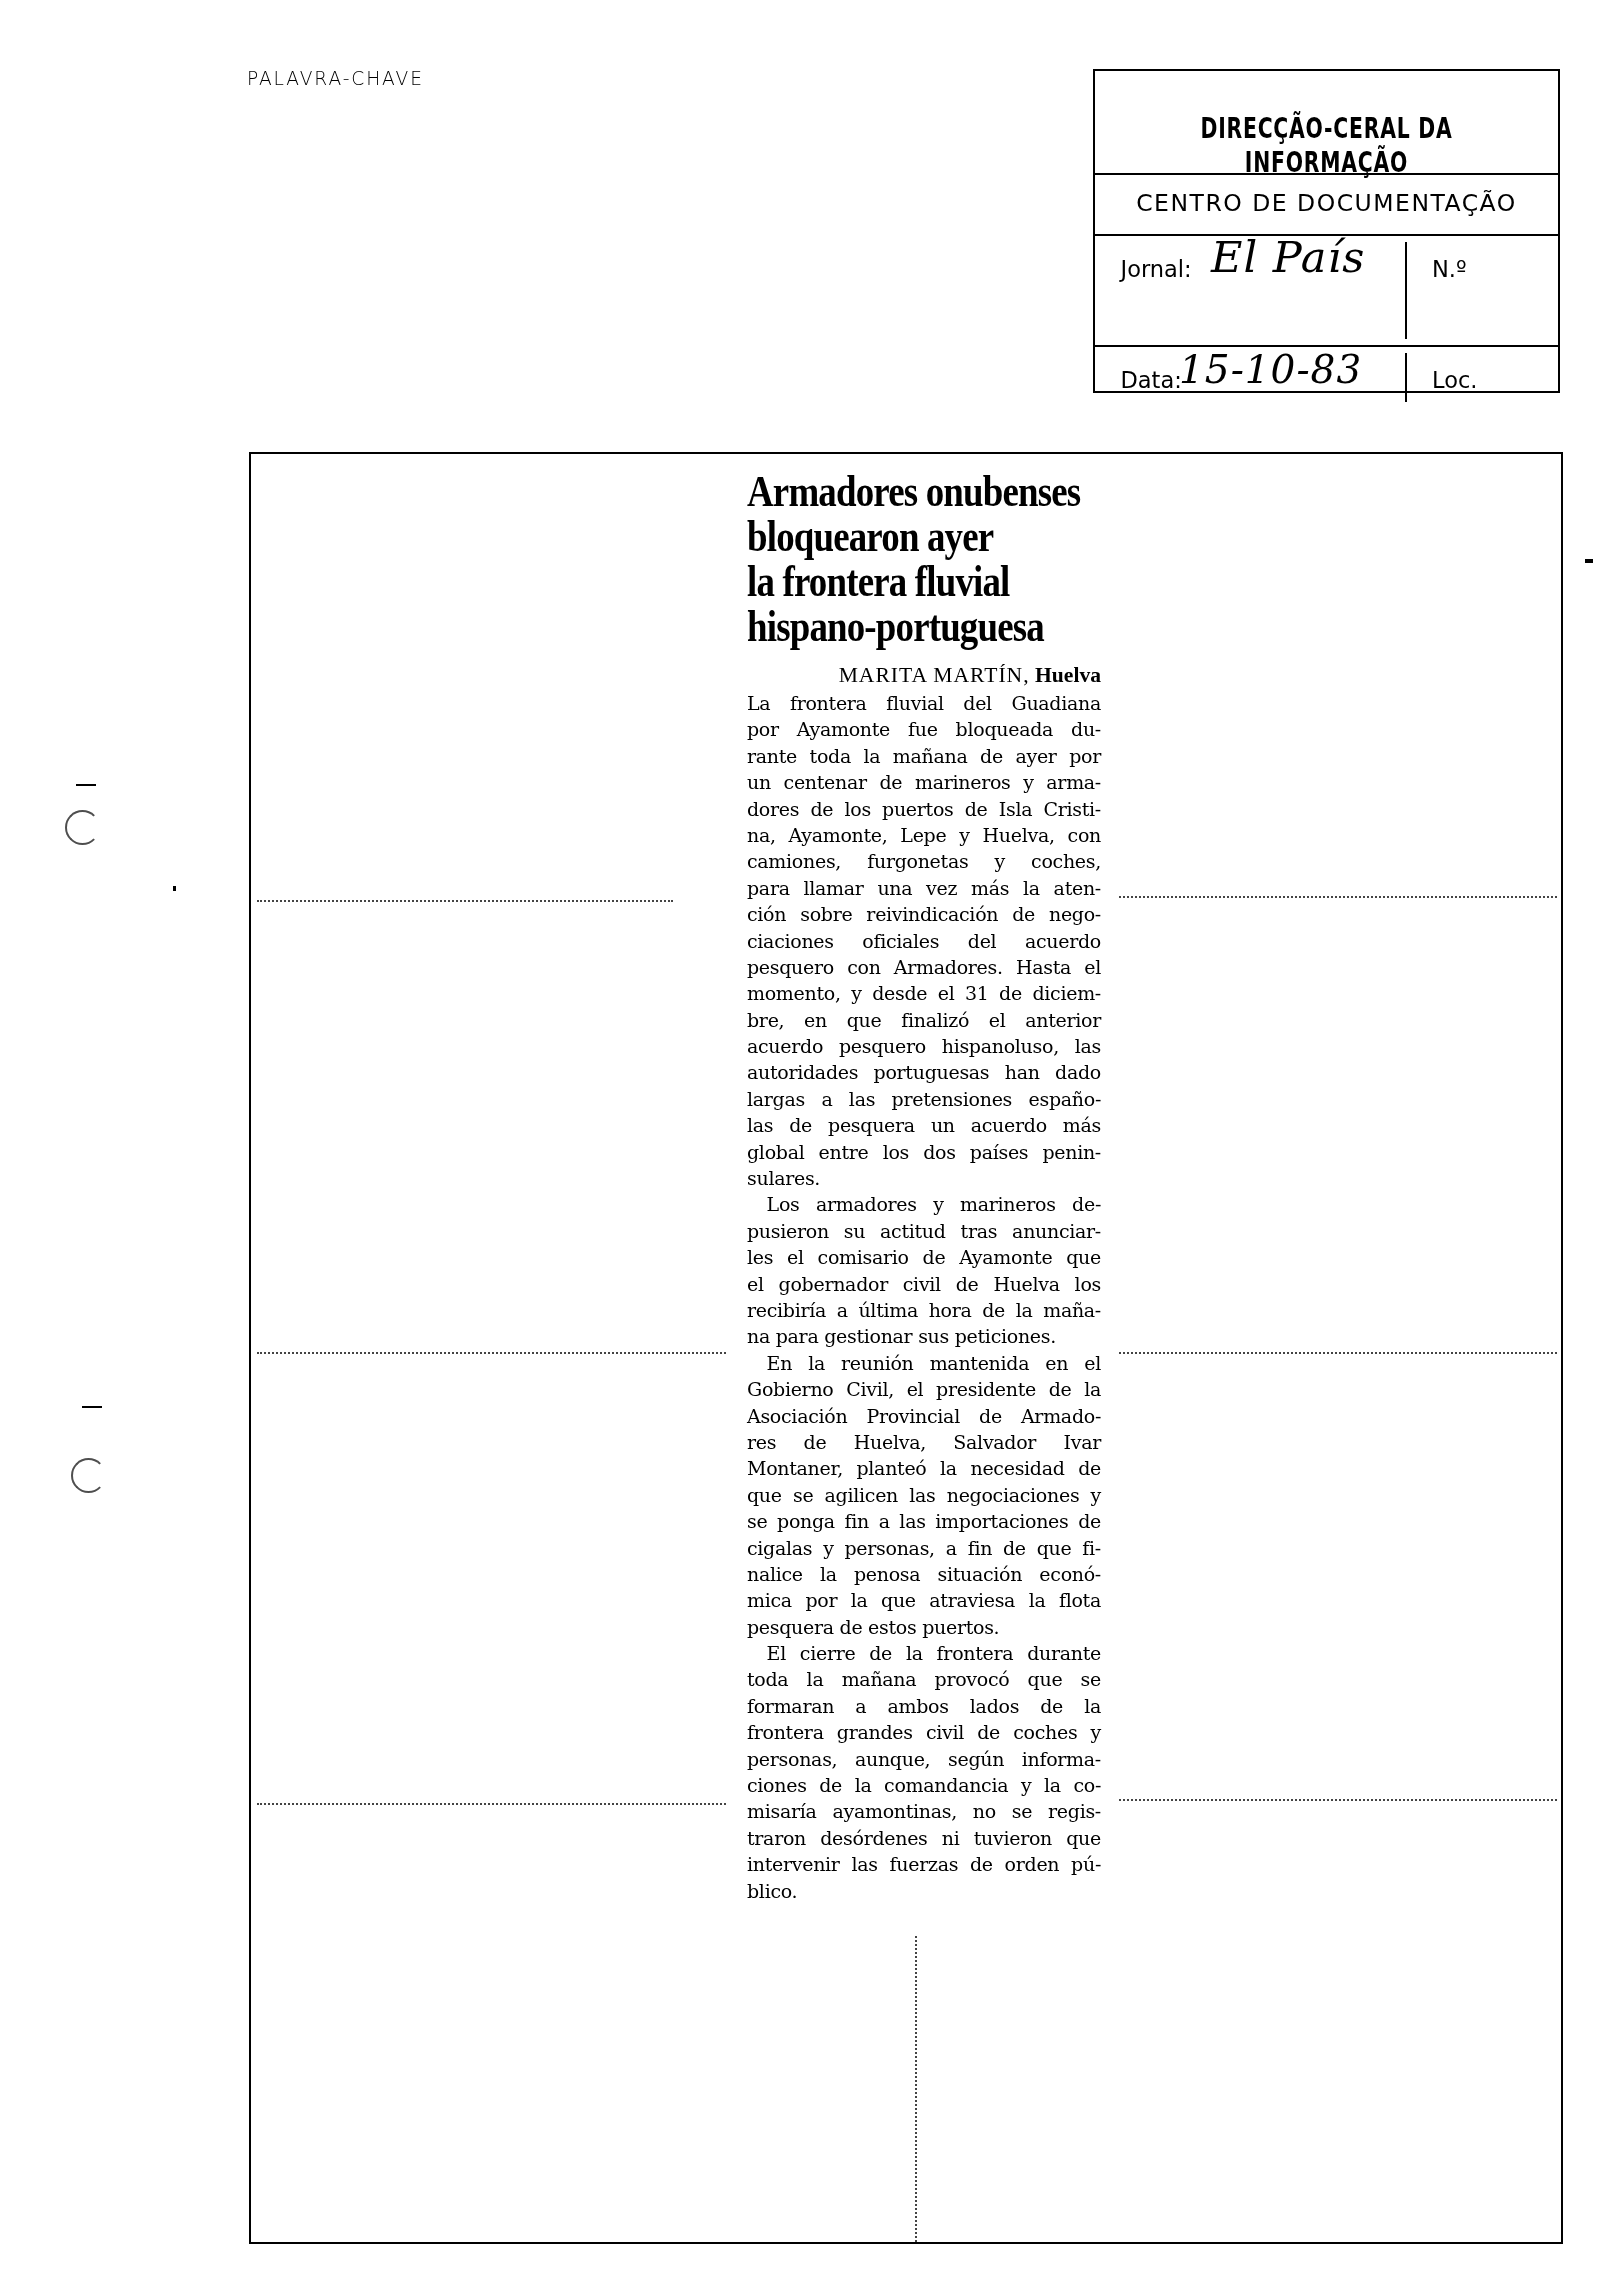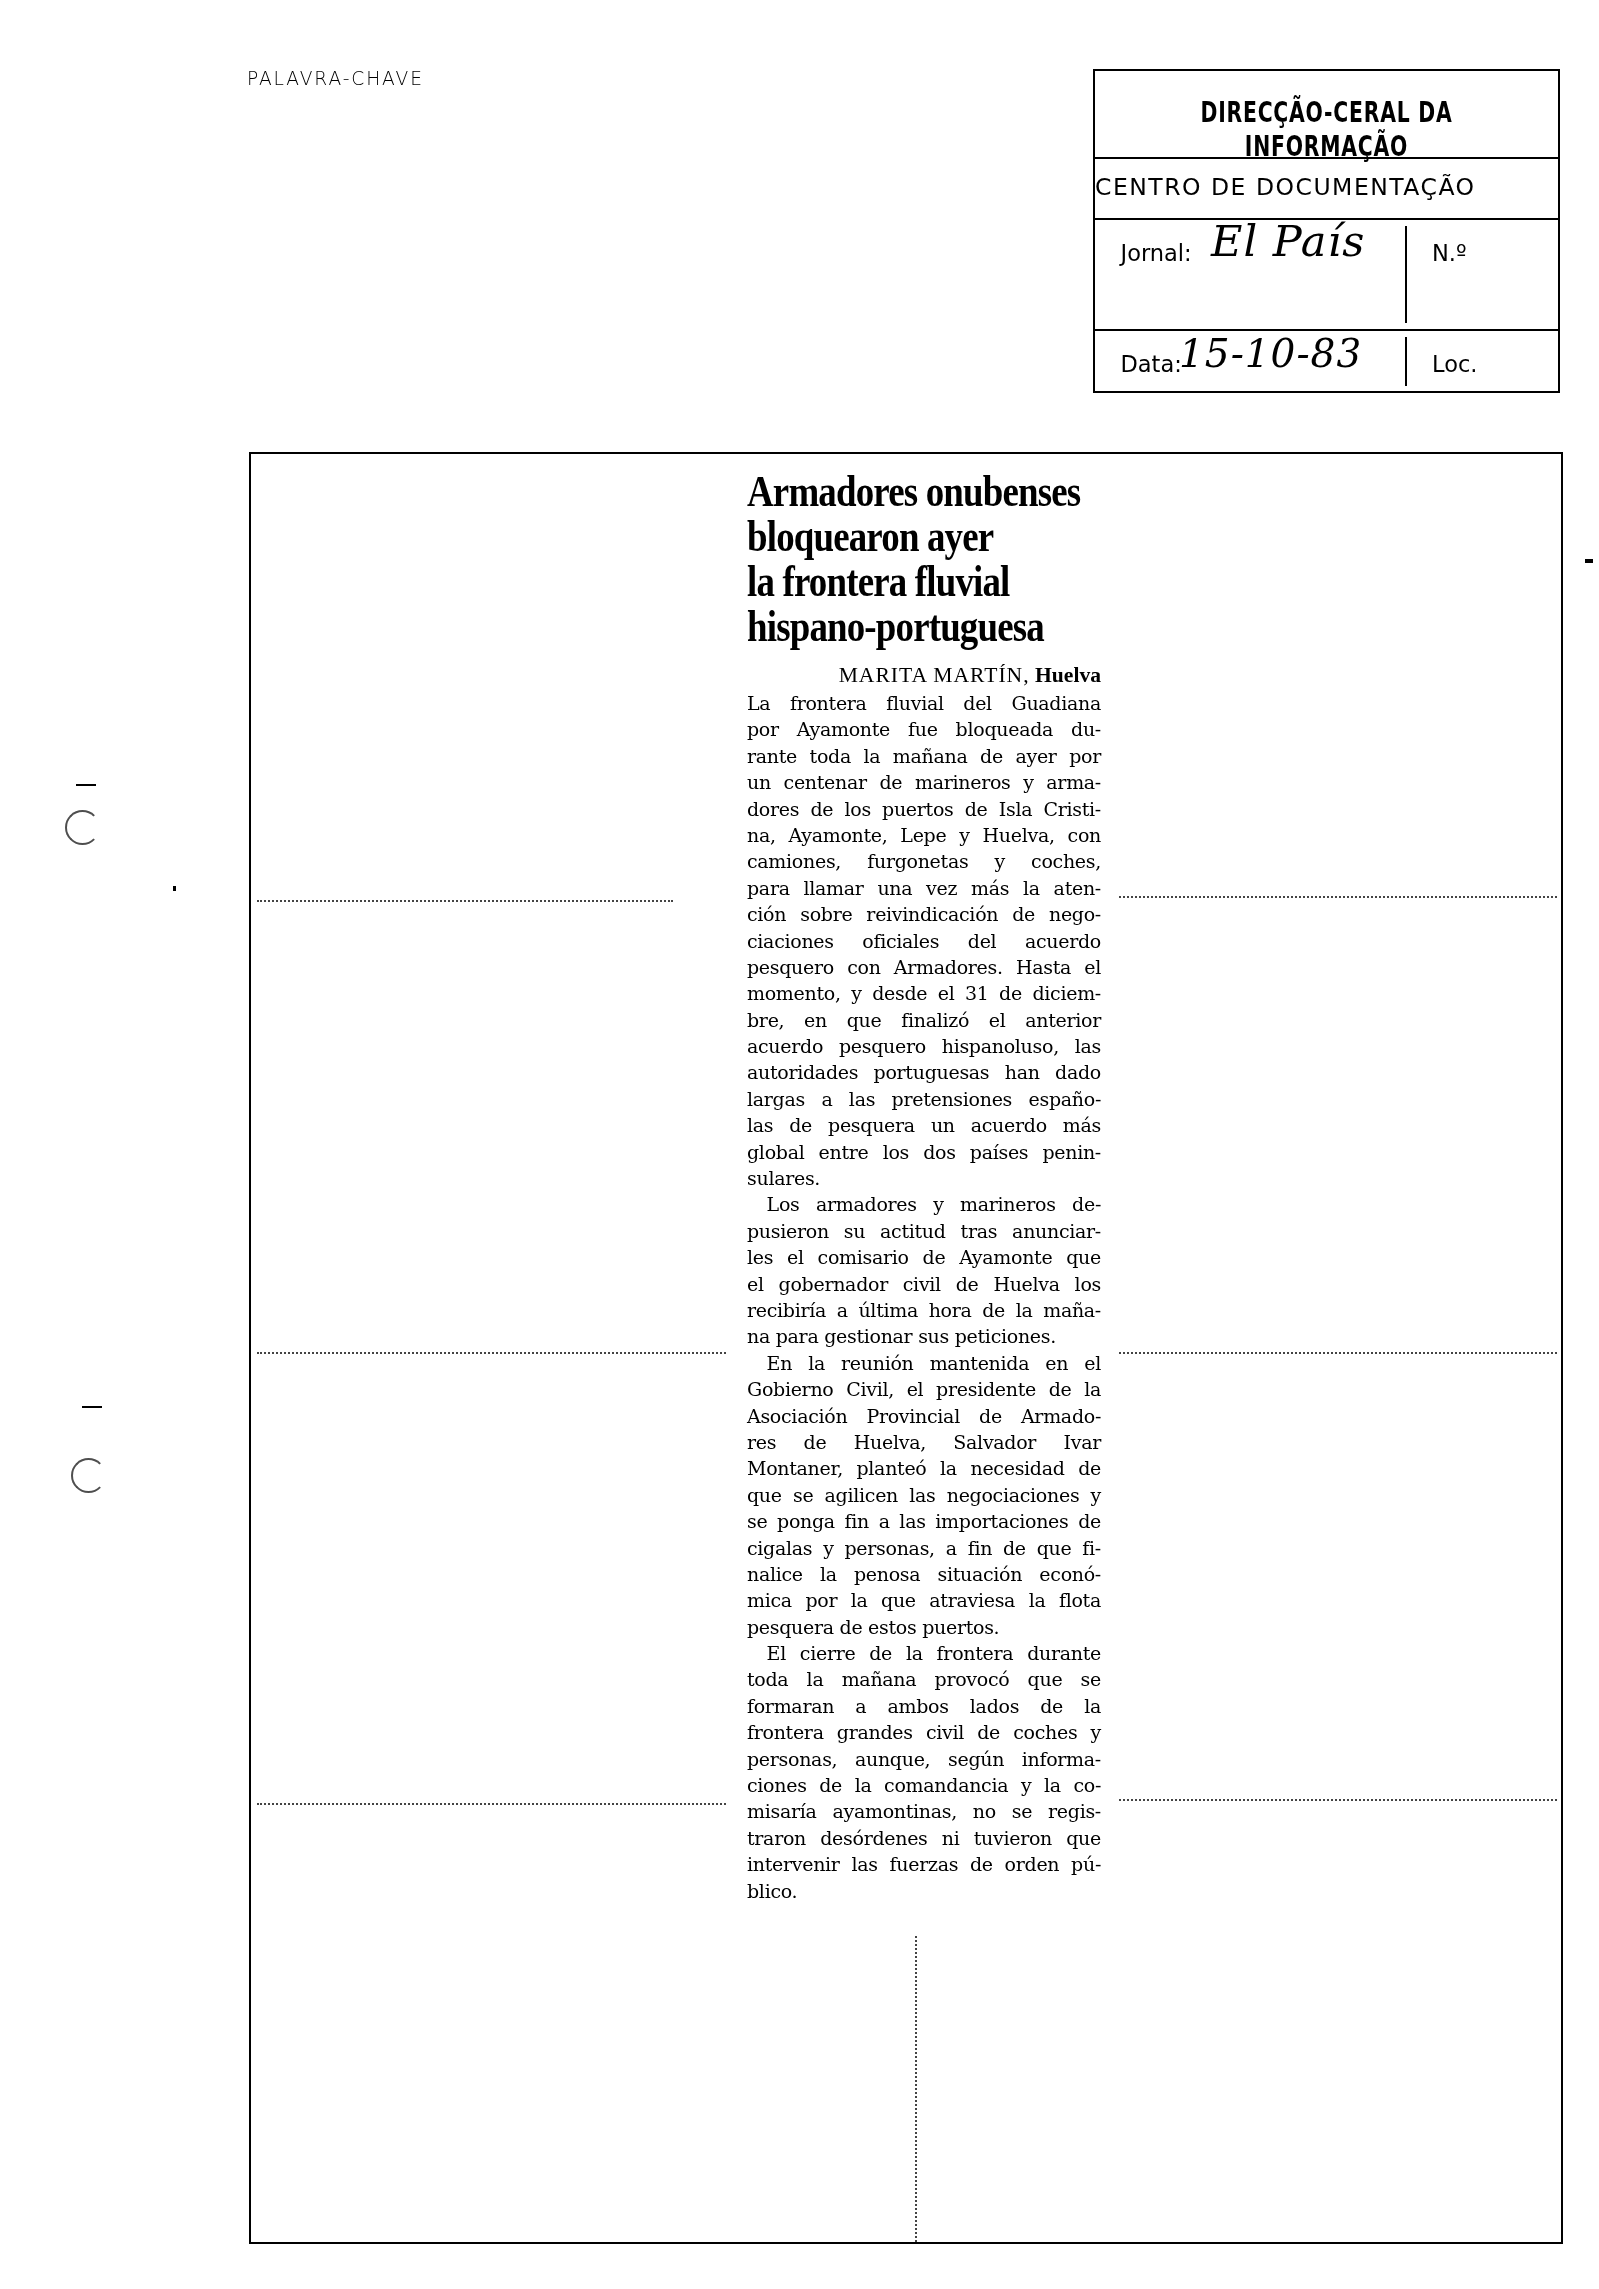--- a/index.html
+++ b/index.html
@@ -3,27 +3,27 @@
 <meta charset="utf-8">
 <style>
   html, body { margin:0; padding:0; background:#ffffff; }
   body { width:1600px; height:2290px; position:relative; overflow:hidden; color:#000; }
   .abs { position:absolute; }
 
   .keyword { left:247px; top:67px; font-family:"DejaVu Sans", sans-serif; font-size:19.6px; letter-spacing:2px; font-weight:300; transform:scaleX(0.95); transform-origin:left; }
 
   
   .stamp { left:1093px; top:69px; width:467px; height:324px; border:2px solid #000; box-sizing:border-box; font-family:"DejaVu Sans", sans-serif; }
-  .stamp-row { position:absolute; left:0; right:0; border-bottom:2px solid #000; box-sizing:border-box; }
+  .stamp-row { position:absolute; left:0; right:0; border-bottom:2px solid #000; box-sizing:border-box;margin-top:16px; }
   .r1 { top:0; height:88px; }
   .r2 { top:88px; height:61px; }
   .r3 { top:149px; height:111px; }
   .r4 { top:260px; height:61px; border-bottom:none; }
   .stamp-title { position:absolute; left:0; right:0; top:23.5px; text-align:center; font-family:"DejaVu Sans Condensed","DejaVu Sans", sans-serif; font-weight:bold; font-size:29px; letter-spacing:1px; transform:scaleX(0.78); }
-  .stamp-sub { position:absolute; left:0; right:0; top:13.7px; text-align:left; font-size:23.5px; letter-spacing:1.5px; }
+  .stamp-sub { position:absolute; left:0; right:0; top:13.7px; text-align:center; font-size:23.5px; letter-spacing:1.5px; }
   .vdiv { position:absolute; left:310px; top:5.9px; bottom:5.9px; width:2px; background:#000; }
   .lbl { position:absolute; font-size:22.5px; }
   .hand { position:absolute; font-family:"DejaVu Serif", serif; font-style:italic; font-size:43px; letter-spacing:1px; }
 
   
   .frame { left:249px; top:452px; width:1314px; height:1792px; border:2px solid #000; box-sizing:border-box; }
   .dotted { position:absolute; height:0; border-top:2px dotted #444; }
   .vdotted { position:absolute; width:0; border-left:2px dotted #444; }
 
   .headline { left:747px; top:469px; width:372px; font-family:"Liberation Serif", serif; font-weight:bold; font-size:45px; line-height:45px; letter-spacing:-1px; transform:scaleX(0.82); transform-origin:left top; white-space:nowrap; }

